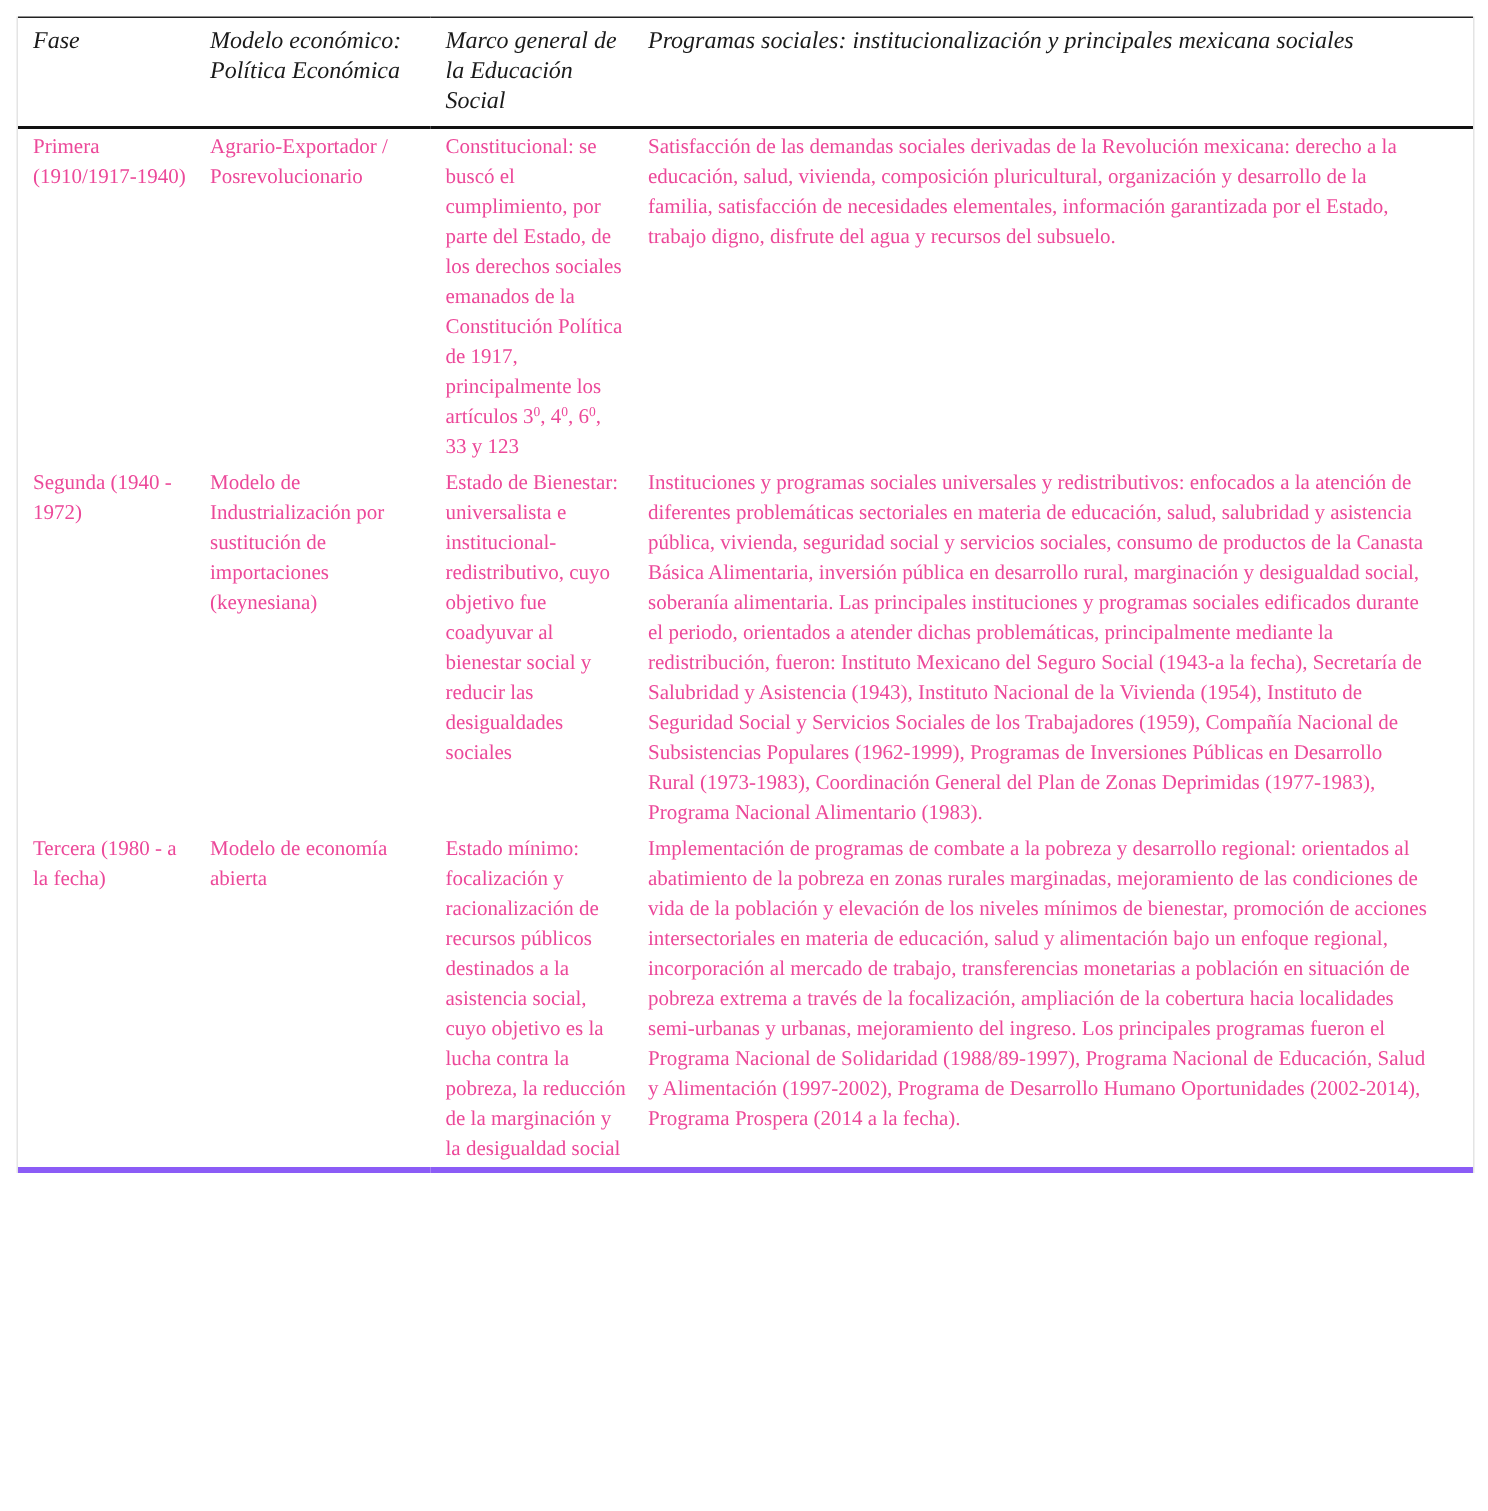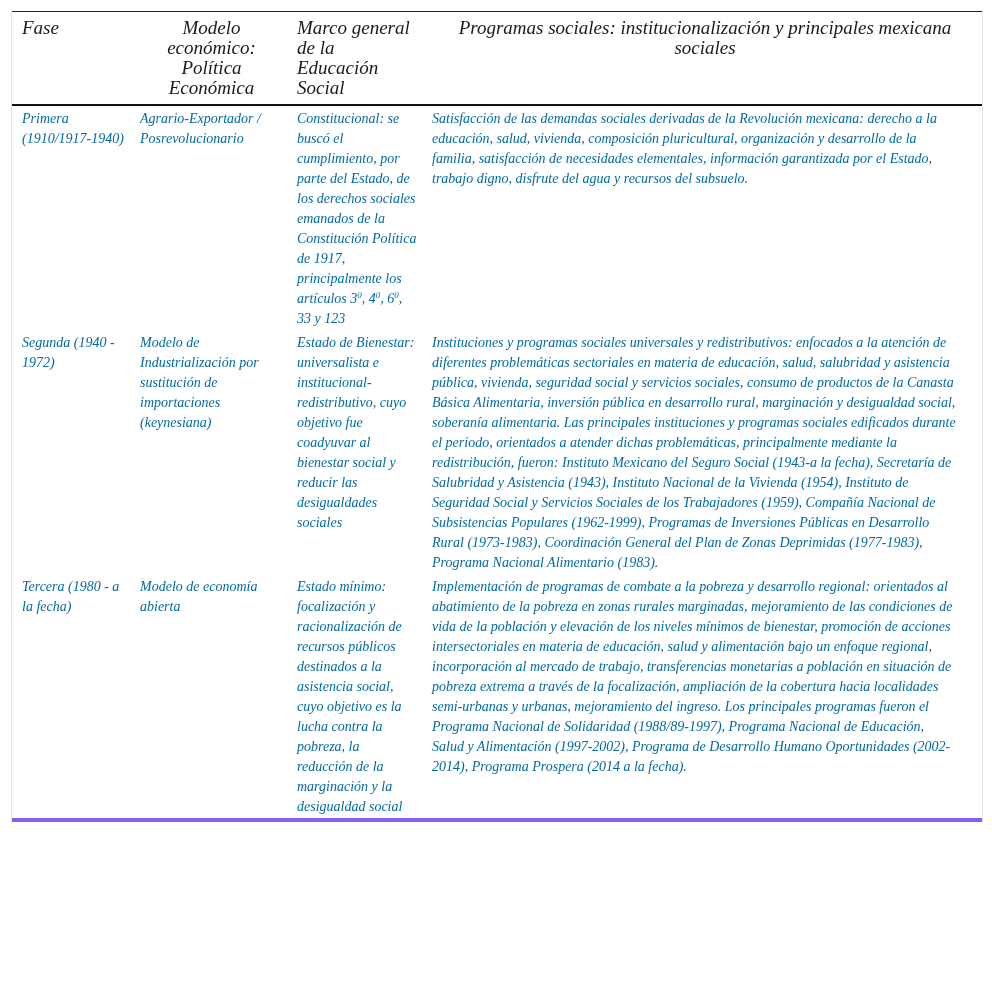--- a/index.html
+++ b/index.html
@@ -31,38 +31,37 @@
     col.c2 { width: 157px; }
     col.c3 { width: 135px; }
     col.c4 { width: 560px; }
     thead tr {
       border-top: 1px solid #222;
       border-bottom: 2px solid #111;
     }
     th {
       font-style: italic;
       font-weight: normal;
-      font-size: 19px;
+      font-size: 16px;
       line-height: 20px;
       text-align: left;
       vertical-align: top;
       padding: 6px 4px 6px 10px;
       color: #1a1a1a;
     }
-    th.center { text-align: center; }
+    th.center { text-align: left; }
     tbody tr:last-child {
       border-bottom: 4px solid #8b5cf6;
     }
     td {
       font-size: 14px;
       line-height: 20px;
       vertical-align: top;
       padding: 3px 4px 1px 10px;
-      color: #0369a1;
-      font-style: italic;
+      color: #ec4899;
     }
     td.prog { padding-right: 26px; }
     sup { font-size: 9px; line-height: 0; vertical-align: 5px; }
   </style>
 </head>
 <body>
 
 <div class="table-wrap">
   <table>
     <colgroup>

